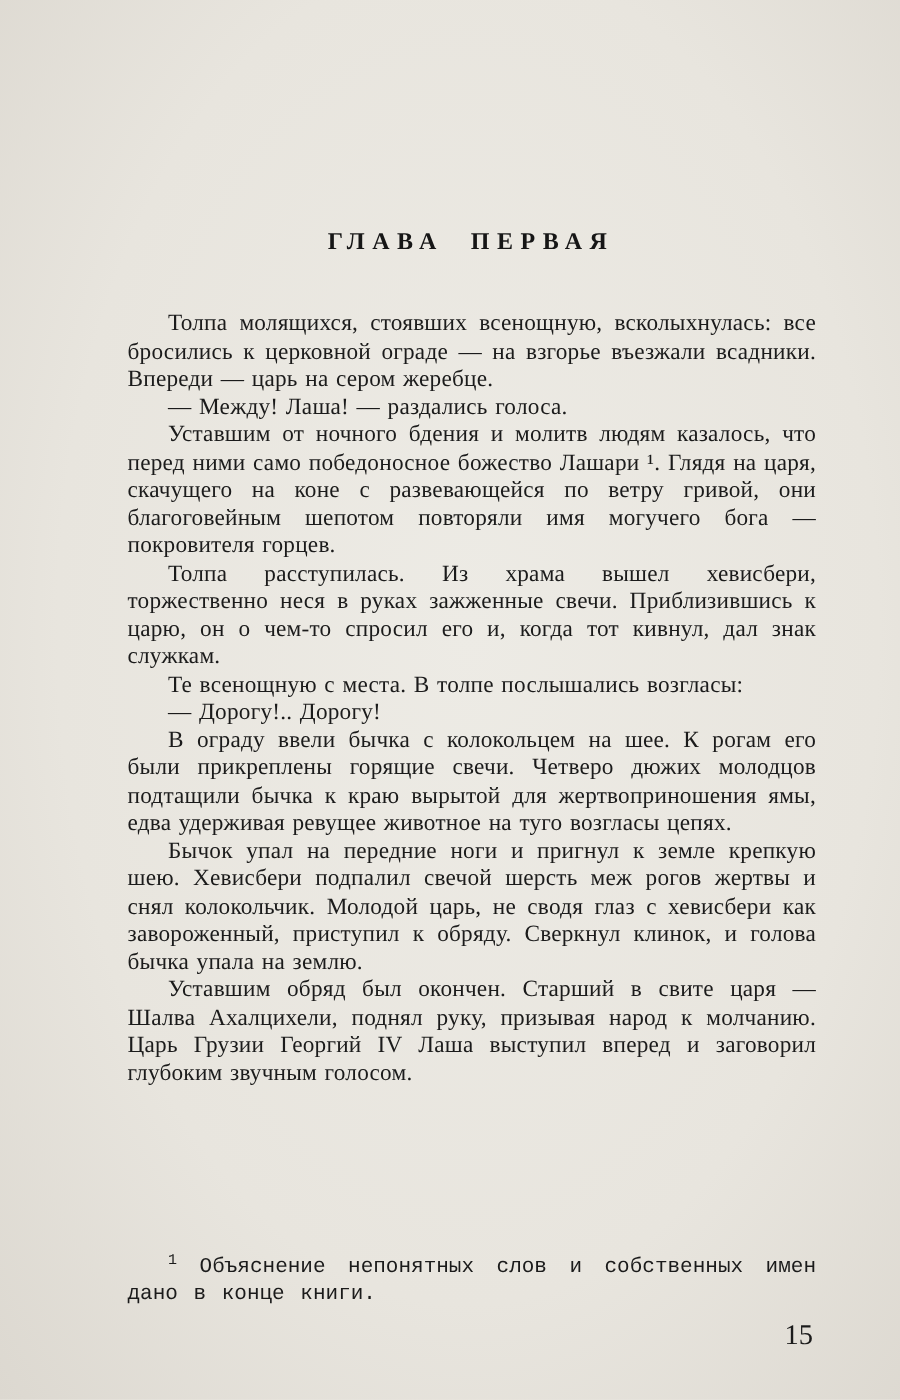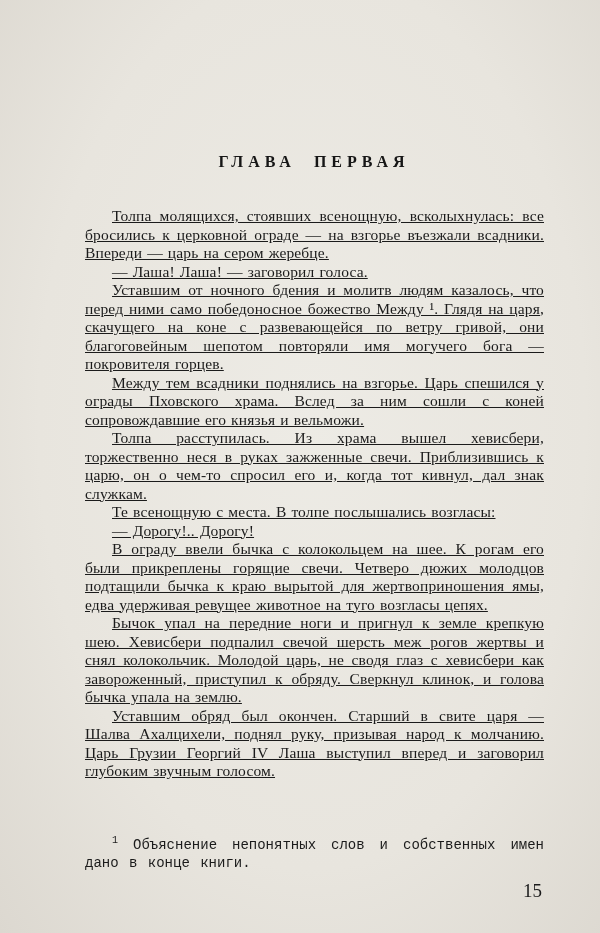--- a/index.html
+++ b/index.html
@@ -36,21 +36,20 @@
   .body-text {
     position: absolute;
     top: 207px;
     left: 85px;
     right: 56px;
     font-size: 15.5px;
     line-height: 18.5px;
     text-align: justify;
     letter-spacing: 0.15px;
     word-spacing: 1px;
-    text-decoration: underline;
   }
   .body-text p {
     margin: 0;
     text-indent: 27px;
   }
   .footnote {
     position: absolute;
     top: 836px;
     left: 85px;
     right: 56px;
@@ -78,23 +77,22 @@
 </style>
 </head>
 <body>
 
 <div class="page">
 
   <h1 class="chapter-title">ГЛАВА ПЕРВАЯ</h1>
 
   <div class="body-text">
     <p>Толпа молящихся, стоявших всенощную, всколыхнулась: все бросились к церковной ограде — на взгорье въезжали всадники. Впереди — царь на сером жеребце.</p>
-    <p>— Лаша! Лаша! — заговорил голоса.</p>
-    <p>Уставшим от ночного бдения и молитв людям казалось, что перед ними само победоносное божество Между ¹. Глядя на царя, скачущего на коне с развевающейся по ветру гривой, они благоговейным шепотом повторяли имя могучего бога — покровителя горцев.</p>
-    <p>Между тем всадники поднялись на взгорье. Царь спешился у ограды Пховского храма. Вслед за ним сошли с коней сопровождавшие его князья и вельможи.</p>
+    <p>— Между! Лаша! — раздались голоса.</p>
+    <p>Уставшим от ночного бдения и молитв людям казалось, что перед ними само победоносное божество Лашари ¹. Глядя на царя, скачущего на коне с развевающейся по ветру гривой, они благоговейным шепотом повторяли имя могучего бога — покровителя горцев.</p>
     <p>Толпа расступилась. Из храма вышел хевисбери, торжественно неся в руках зажженные свечи. Приблизившись к царю, он о чем-то спросил его и, когда тот кивнул, дал знак служкам.</p>
     <p>Те всенощную с места. В толпе послышались возгласы:</p>
     <p>— Дорогу!.. Дорогу!</p>
     <p>В ограду ввели бычка с колокольцем на шее. К рогам его были прикреплены горящие свечи. Четверо дюжих молодцов подтащили бычка к краю вырытой для жертвоприношения ямы, едва удерживая ревущее животное на туго возгласы цепях.</p>
     <p>Бычок упал на передние ноги и пригнул к земле крепкую шею. Хевисбери подпалил свечой шерсть меж рогов жертвы и снял колокольчик. Молодой царь, не сводя глаз с хевисбери как завороженный, приступил к обряду. Сверкнул клинок, и голова бычка упала на землю.</p>
     <p>Уставшим обряд был окончен. Старший в свите царя — Шалва Ахалцихели, поднял руку, призывая народ к молчанию. Царь Грузии Георгий IV Лаша выступил вперед и заговорил глубоким звучным голосом.</p>
   </div>
 
   <div class="footnote">
     <p><sup>1</sup> <span>Объяснение непонятных слов и собственных имен дано в конце книги.</span></p>

